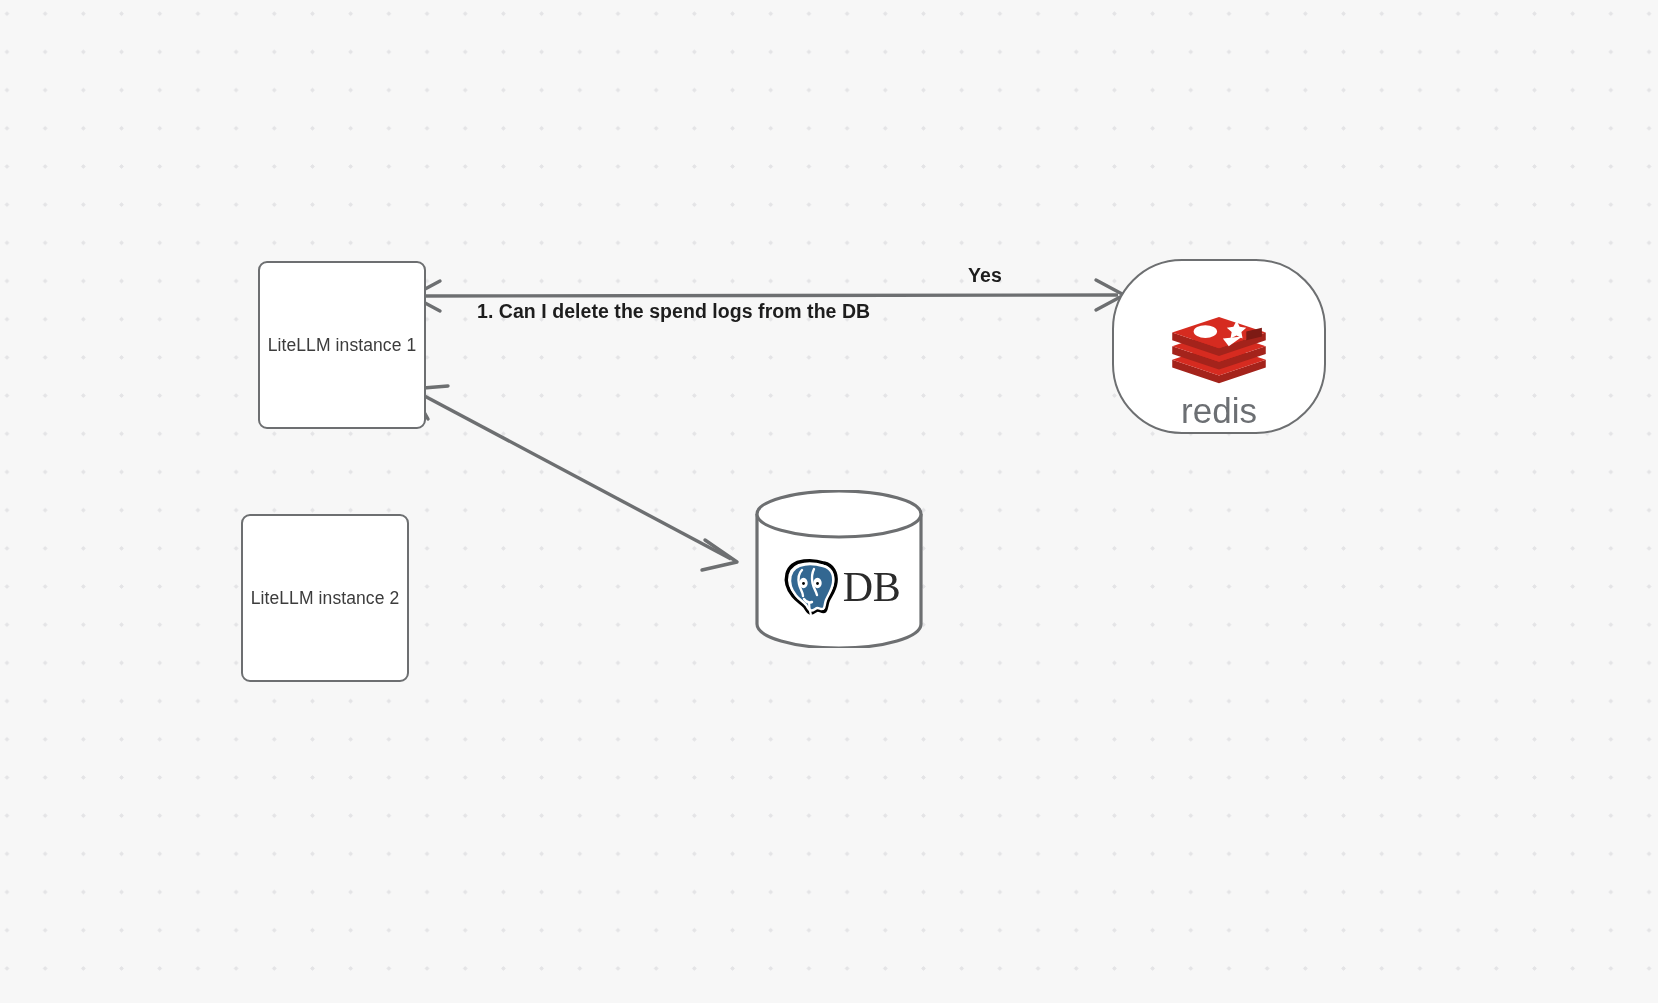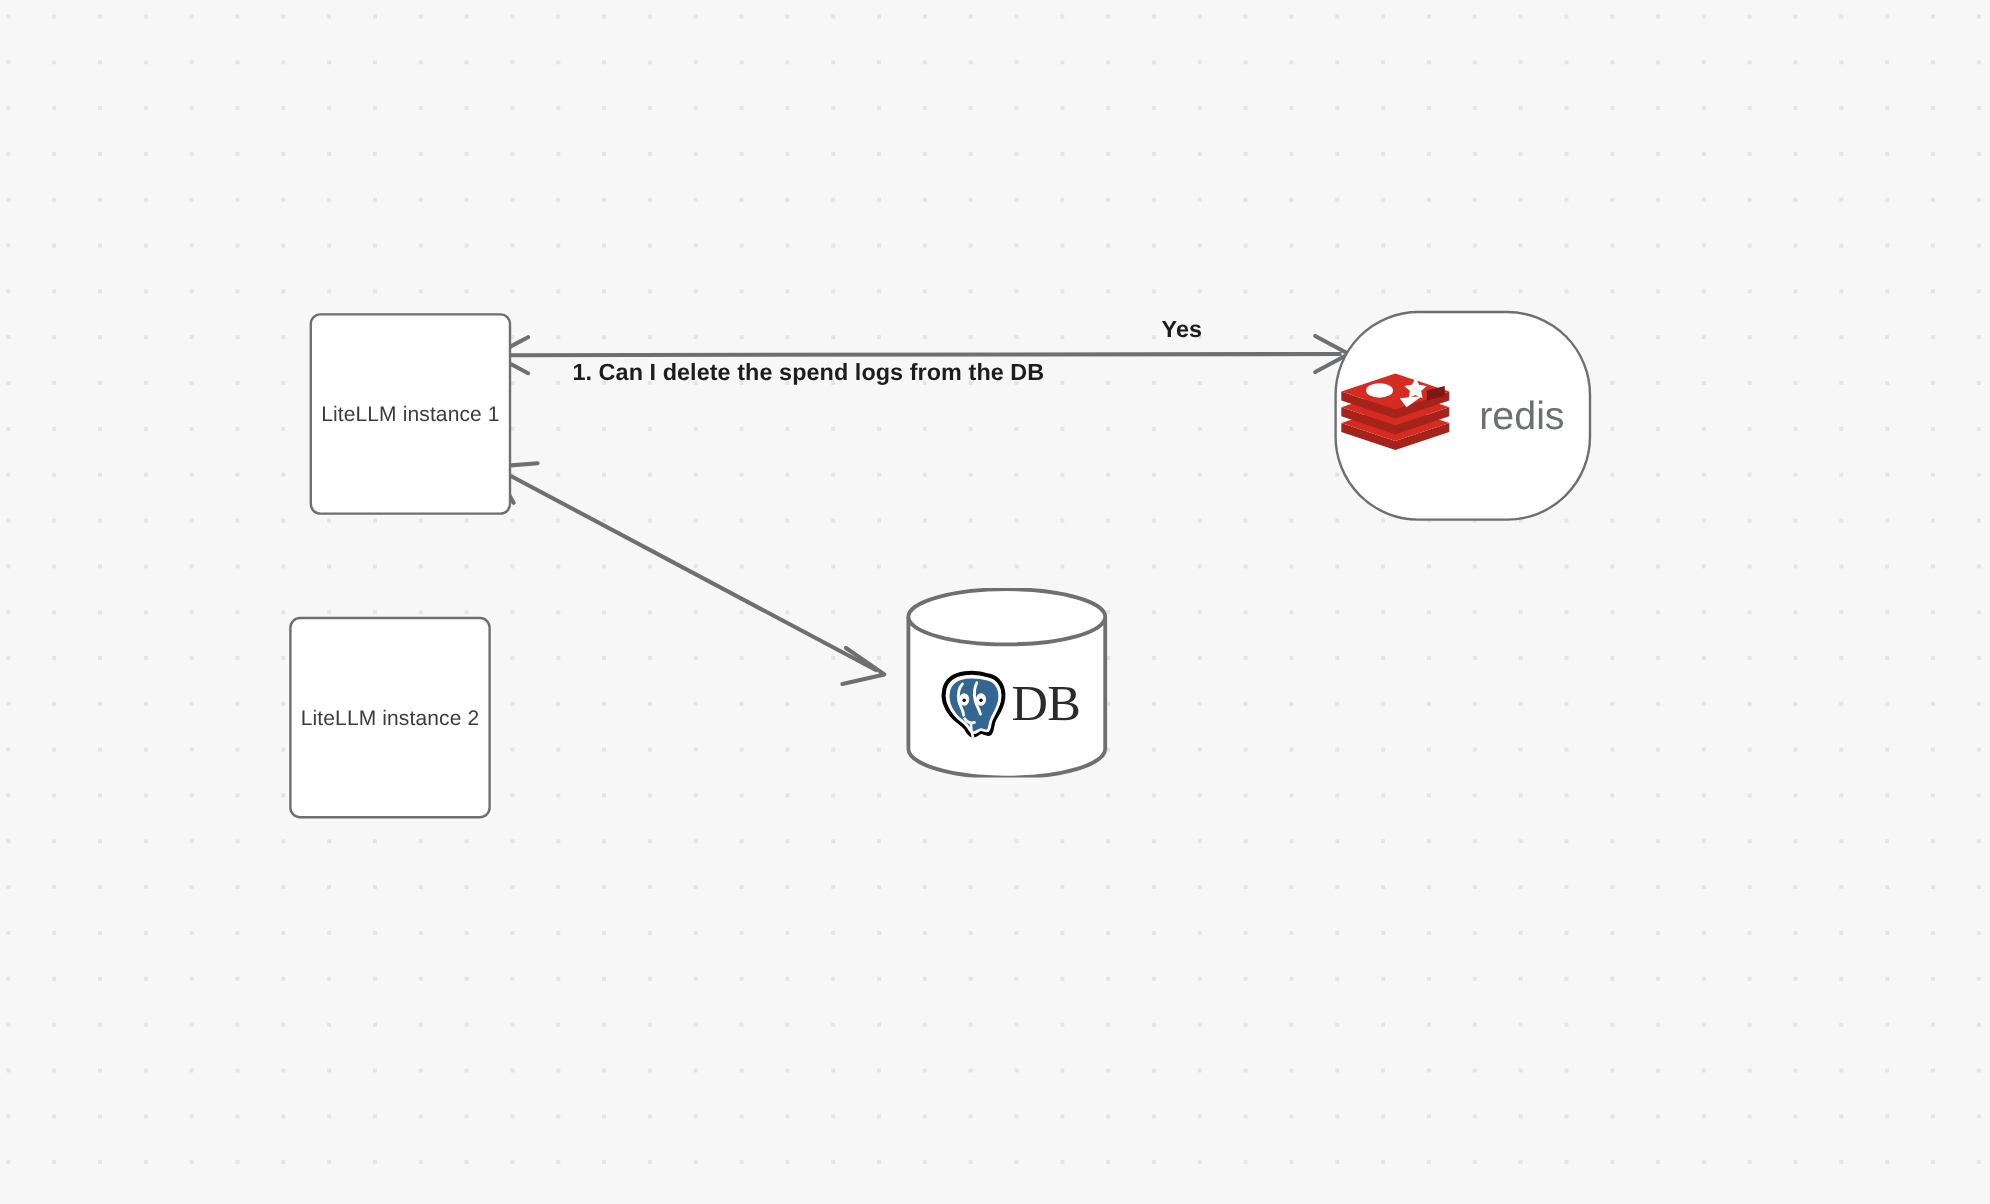--- a/index.html
+++ b/index.html
@@ -67,21 +67,21 @@
     border-radius: 70px;
     box-sizing: border-box;
   }
   #redis-logo-wrap {
     position: absolute;
     left: 0;
     top: 0;
     width: 100%;
     height: 100%;
     display: flex;
-    flex-direction: row;
+    flex-direction: column;
     align-items: center;
     justify-content: flex-end;
   }
   #redis-mark { width: 104px; height: 76px; display: block; margin-bottom: 1px; }
   #redis-word { width: 120px; height: 40px; display: block; }
 
   
   #db-node {
     position: absolute;
     left: 754px;

